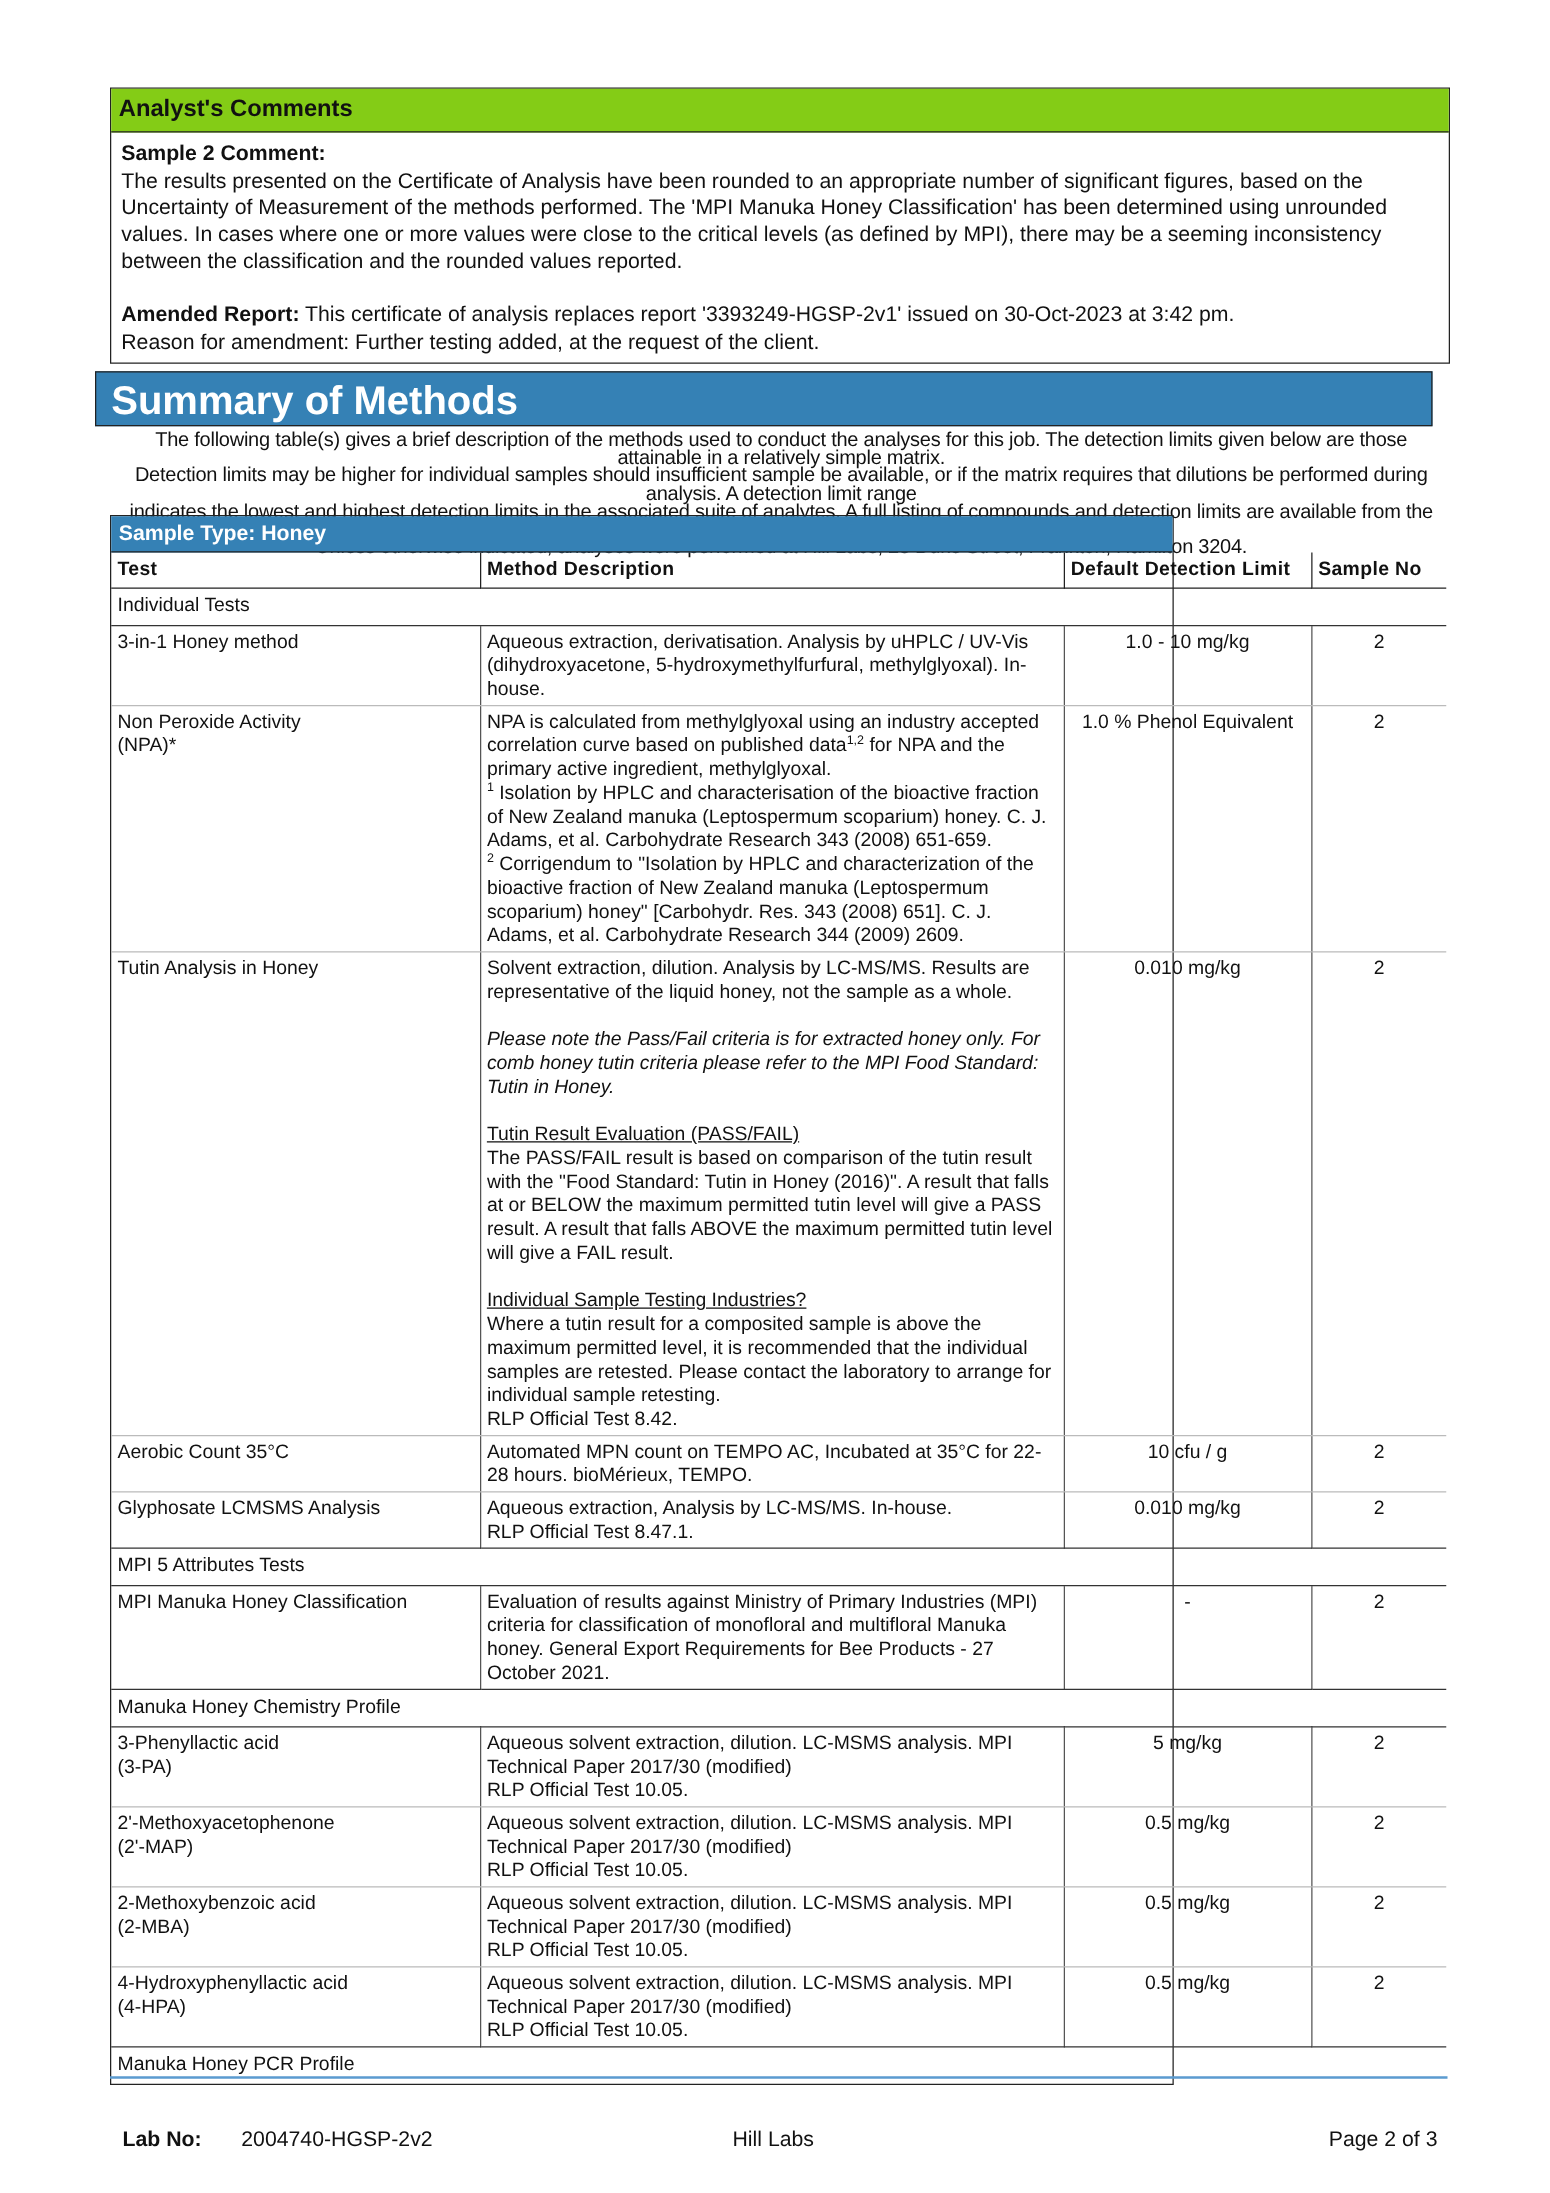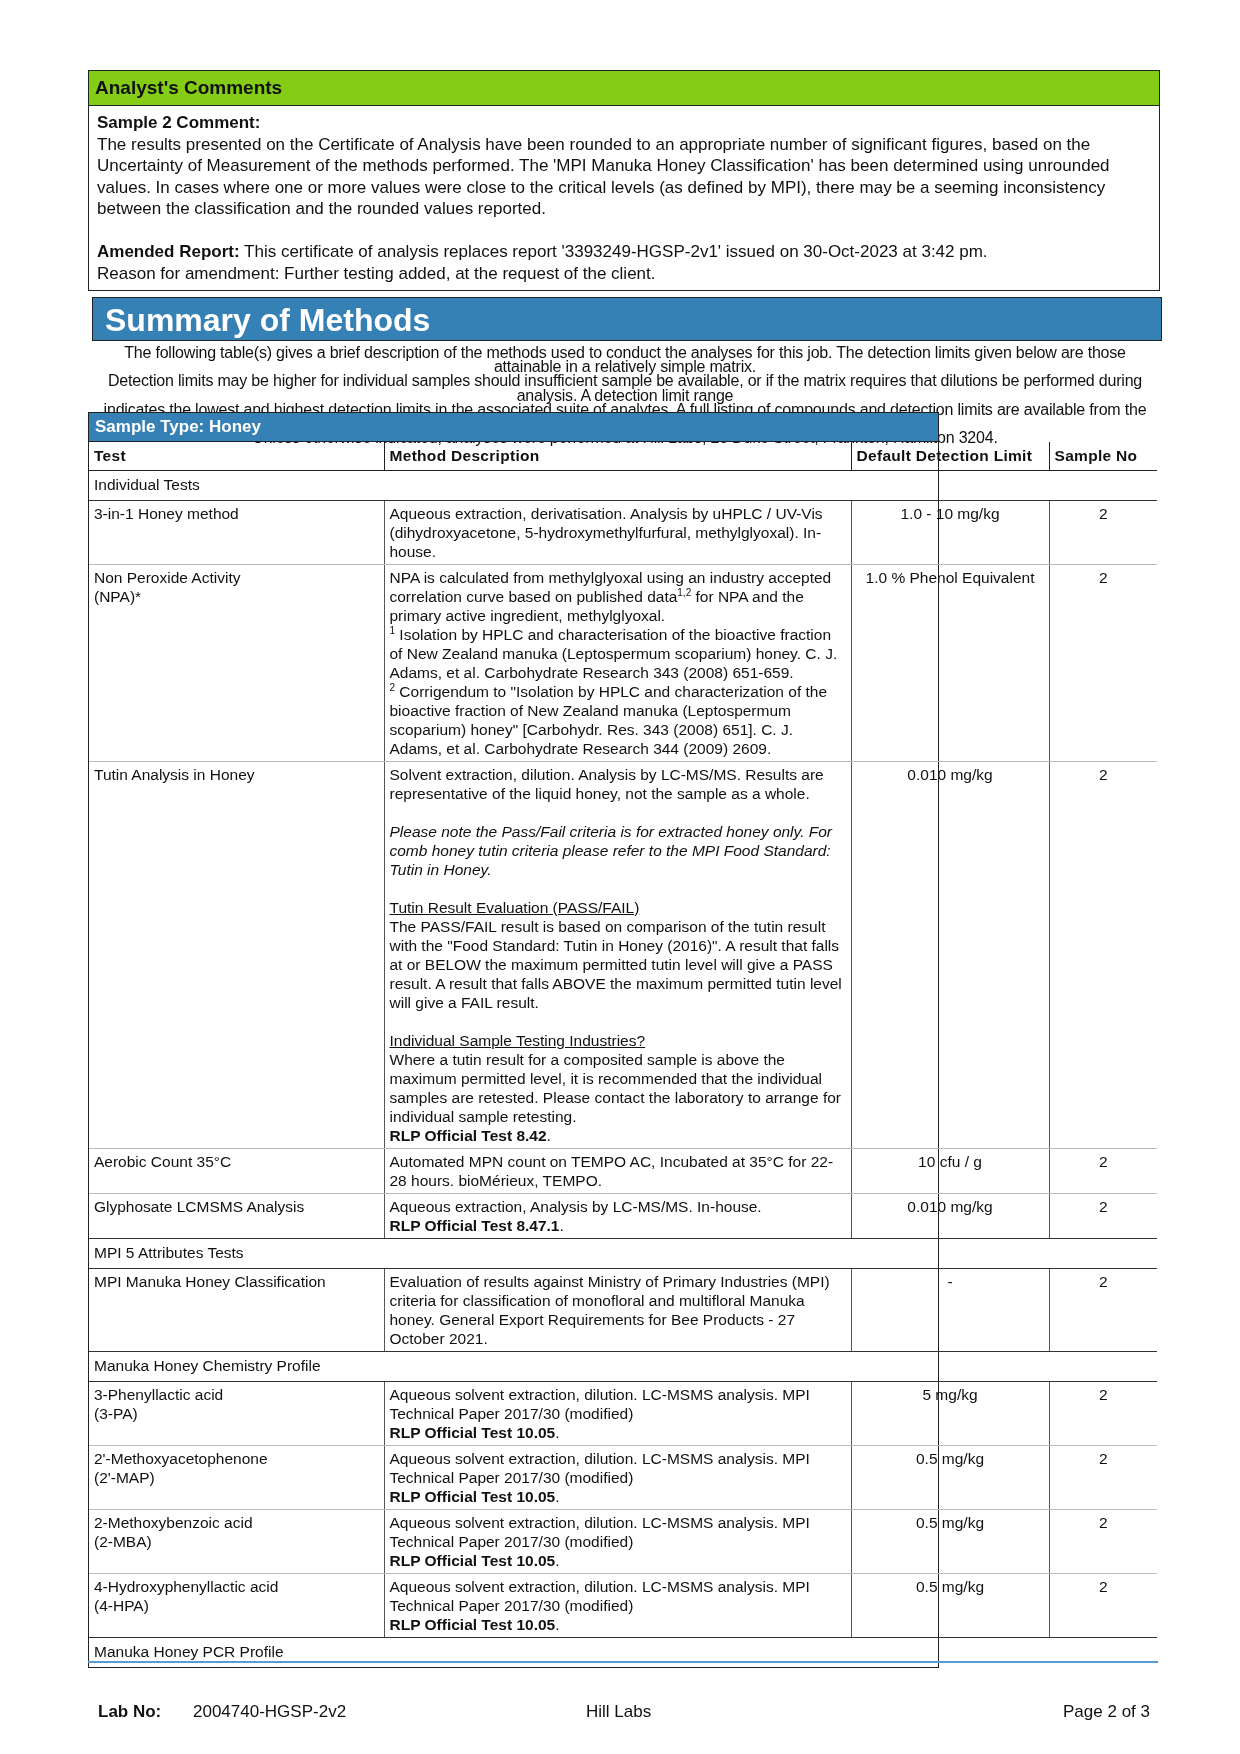--- a/index.html
+++ b/index.html
@@ -5,40 +5,40 @@
   html, body { margin: 0; padding: 0; background: #ffffff; }
   body { width: 1240px; height: 1754px; position: relative; font-family: "Liberation Sans", sans-serif; color: #111; overflow: hidden; }
 
   .comments-box { position: absolute; left: 88px; top: 70px; width: 1070px; border: 1px solid #222; }
   .comments-header { background: #84cc16; border-bottom: 1px solid #222; height: 34px; line-height: 34px; padding-left: 6px; font-weight: bold; font-size: 19px; }
   .comments-body { padding: 6px 8px 6px 8px; font-size: 17px; line-height: 21.6px; }
   .comments-body .bold { font-weight: bold; }
   .comments-body p { margin: 0; }
   .comments-body .gap { height: 21px; }
 
-  .methods-banner { position: absolute; left: 92px; top: 297px; width: 1070px; height: 44px; background: #3581b5; border: 1px solid #222; box-sizing: border-box; color: #fff; font-weight: bold; font-size: 32px; line-height: 44px; padding-left: 12px; }
+  .methods-banner { position: absolute; left: 76px; top: 297px; width: 1070px; height: 44px; background: #3581b5; border: 1px solid #222; box-sizing: border-box; color: #fff; font-weight: bold; font-size: 32px; line-height: 44px; padding-left: 12px; }
 
   .intro { position: absolute; left: 90px; top: 346px; width: 1070px; font-size: 16px; line-height: 14.2px; letter-spacing: -0.2px; text-align: center; }
   .intro p { margin: 0; }
 
   .methods-table-wrap { position: absolute; left: 88px; top: 412px; width: 851px; border: 1px solid #222; box-sizing: border-box; }
   .sample-type { background: #3581b5; color: #fff; font-weight: bold; font-size: 17px; height: 28px; line-height: 28px; padding-left: 6px; border-bottom: 1px solid #222; }
   table { border-collapse: collapse; width: 100%; table-layout: fixed; font-size: 15.5px; }
   col.c1 { width: 295px; }
   col.c2 { width: 467px; }
   col.c3 { width: 198px; }
   col.c4 { width: 108px; }
   th { text-align: left; font-weight: bold; font-size: 15.5px; padding: 3px 5px; border-bottom: 1px solid #222; border-right: 1px solid #222; height: 22px; letter-spacing: 0.3px; }
   th:last-child { border-right: none; margin-top: 26px; }
   td { vertical-align: top; padding: 3px 5px 3px 5px; line-height: 19px; border-right: 1px solid #555; border-bottom: 1px solid #bbb; }
   td:last-child { border-right: none; }
   td.center { text-align: center; }
   tr.group td { border-right: none; border-bottom: 1px solid #333; padding: 4px 5px 6px 5px; }
   tr.lastbeforegroup td { border-bottom: 1px solid #333; }
-  .b { font-weight: bold; }
+  .b { font-weight: normal; }
   .i { font-style: italic; }
   .u { text-decoration: underline; }
   sup { font-size: 10px; line-height: 0; vertical-align: super; }
   .desc p { margin: 0; }
   .desc .gap { height: 19px; }
 
   .footer { position: absolute; left: 88px; top: 1661px; width: 1070px; border-top: 2px solid #5b9bd0; }
   .footer .row { position: relative; height: 30px; font-size: 17px; line-height: 30px; margin-top: 34px; }
   .footer .lab-label { position: absolute; left: 10px; font-weight: bold; }
   .footer .lab-no { position: absolute; left: 105px; }

